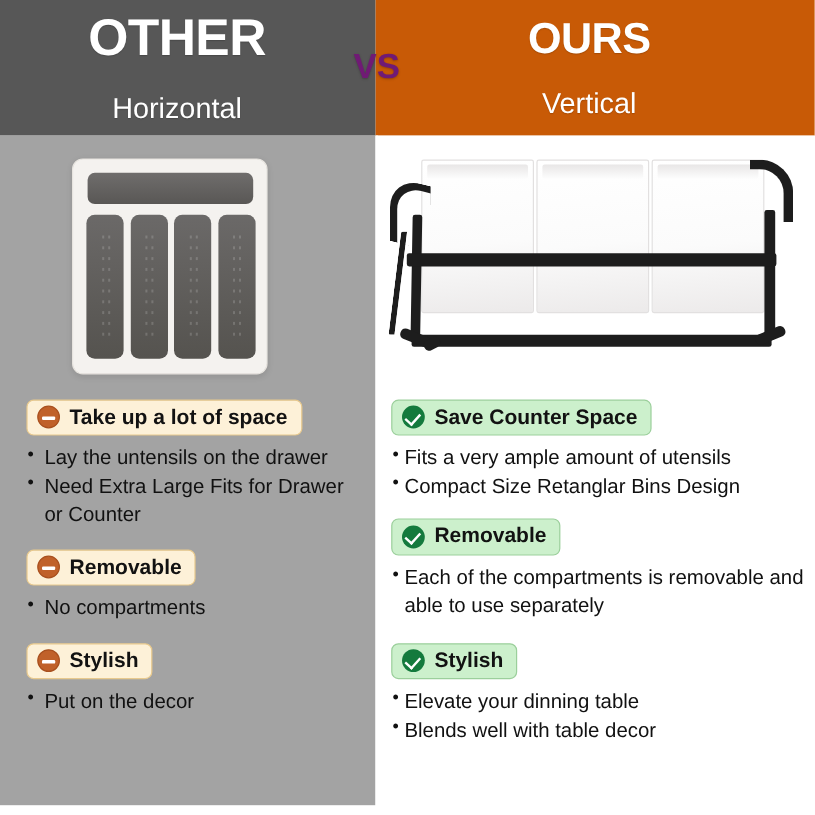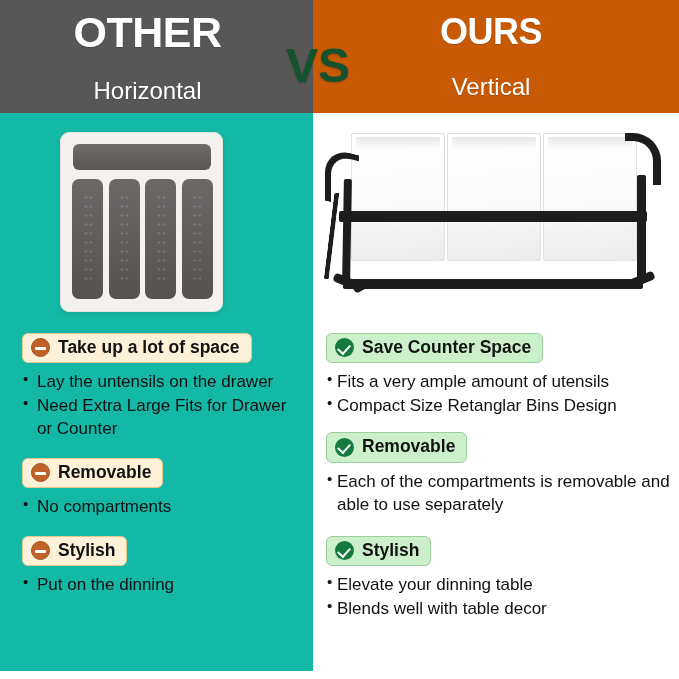--- a/index.html
+++ b/index.html
@@ -20,28 +20,28 @@
   .h-title { color:#ffffff; font-weight:bold; line-height:1.0;
              letter-spacing:-0.5px; text-shadow:0 1px 1px rgba(0,0,0,.18); }
   .header-left  .h-title { font-size:43px; margin-top:2px; margin-right:18px;}
   .header-right .h-title { font-size:36px; margin-top:2px; margin-right:10px;}
   .h-sub { color:#ffffff; font-size:24px; line-height:1.1; margin-top:24px;
            text-shadow:0 1px 1px rgba(0,0,0,.18); }
   .header-left  .h-sub { margin-right:18px; }
   .header-right .h-sub { margin-right:10px; }
 
   .vs { position:absolute; left:286px; top:42px; width:56px;
-        font-size:48px; font-weight:bold; color:#14532d;
+        font-size:29px; font-weight:bold; color:#701a75;
         text-align:center; line-height:1; z-index:5;
         text-shadow:0 1px 2px rgba(0,0,0,.25); }
 
   
   .body { position:relative; display:flex; width:679px; height:566px; }
   .col { position:relative; }
-  .col-left  { width:313px; background:#14b8a6; height:558px; }
+  .col-left  { width:313px; background:#a3a3a3; height:558px; }
   .col-right { width:366px; background:#ffffff; }
   .divider { position:absolute; left:313px; top:0; width:2px; height:566px;
              background:#ffffff; z-index:3; }
 
   
   .photo-left  { position:relative; height:218px; }
   .photo-right { position:relative; height:218px; }
 
   
   .tray { position:absolute; left:60px; top:19px; width:163px; height:180px;
@@ -194,21 +194,21 @@
             <li>No compartments</li>
           </ul>
         </div>
 
         <div class="feature f3-left">
           <span class="badge badge-con">
             <span class="ic ic-minus"></span>
             <span>Stylish</span>
           </span>
           <ul class="pts pts-left">
-            <li>Put on the dinning</li>
+            <li>Put on the decor</li>
           </ul>
         </div>
 
       </div>
     </div>
 
     <div class="col col-right">
 
       <div class="photo-right">
         <div class="caddy">

